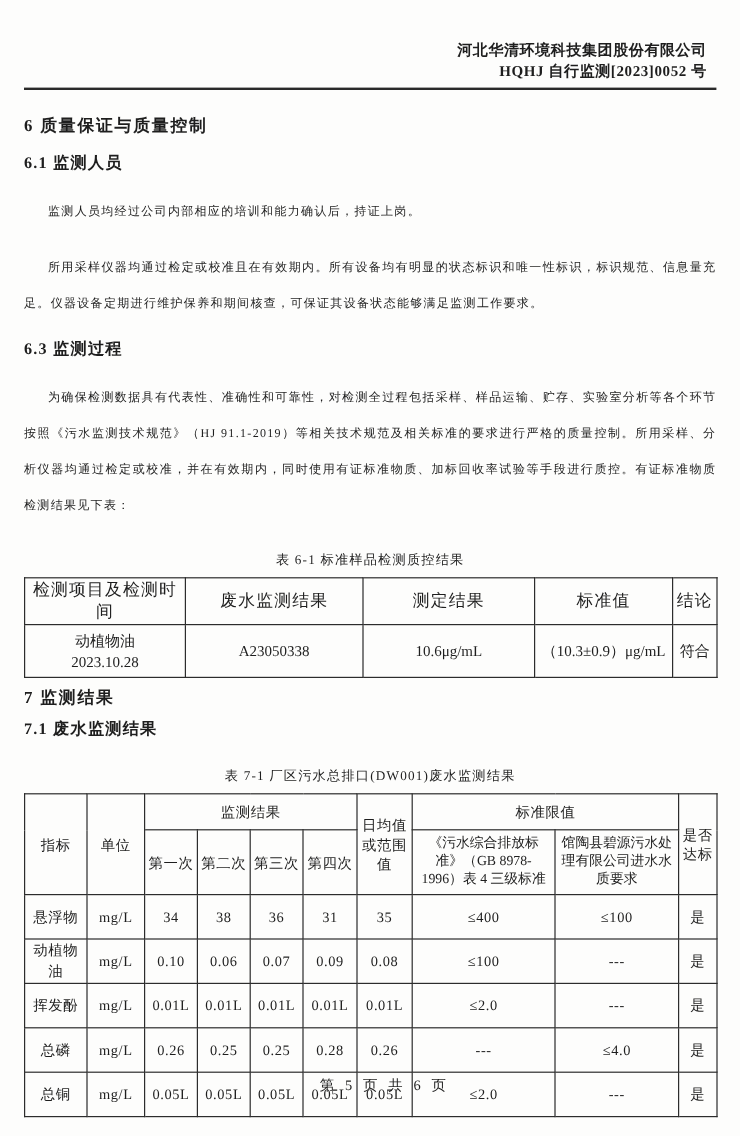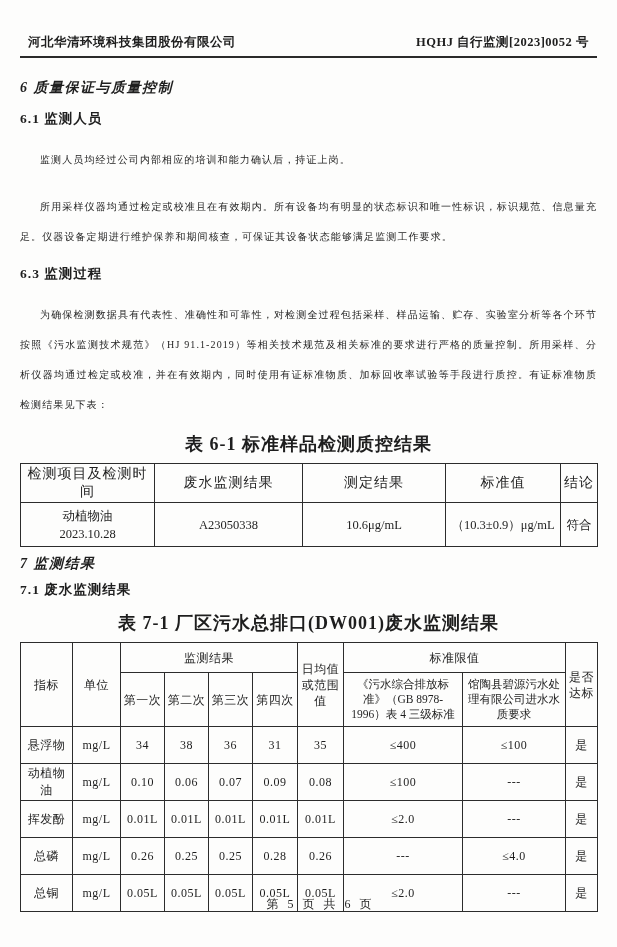--- a/index.html
+++ b/index.html
@@ -18,50 +18,50 @@
   
   .doc-header {
     display: flex;
     justify-content: space-between;
     align-items: flex-end;
     padding: 0 8px 5px 8px;
     border-bottom: 2px solid #2a2a2a;
     font-size: 12.5px;
     font-weight: bold;
     letter-spacing: 0.5px;
+    flex-direction: column;
   }
   
   .h-sec {
     font-size: 14px;
     font-weight: bold;
     letter-spacing: 1.5px;
     margin-top: 21px;
-    font-style: italic;
   }
   .h-sub {
     font-size: 13.5px;
     font-weight: bold;
     letter-spacing: 1px;
     margin-top: 13px;
   }
   .para {
     font-size: 10px;
     line-height: 30px;
     letter-spacing: 1.1px;
     text-align: justify;
     text-indent: 2em;
     margin-top: 17px;
   }
   
   .tbl-caption {
     text-align: center;
-    font-size: 18px;
-    font-weight: bold;
+    font-size: 11px;
+    font-weight: normal;
     letter-spacing: 1px;
-    margin-top: 12px;
+    margin-top: 22px;
     margin-bottom: 7px;
   }
   
   table {
     border-collapse: collapse;
     width: 577px;
     margin: 0 auto;
     table-layout: fixed;
   }
   th, td {

